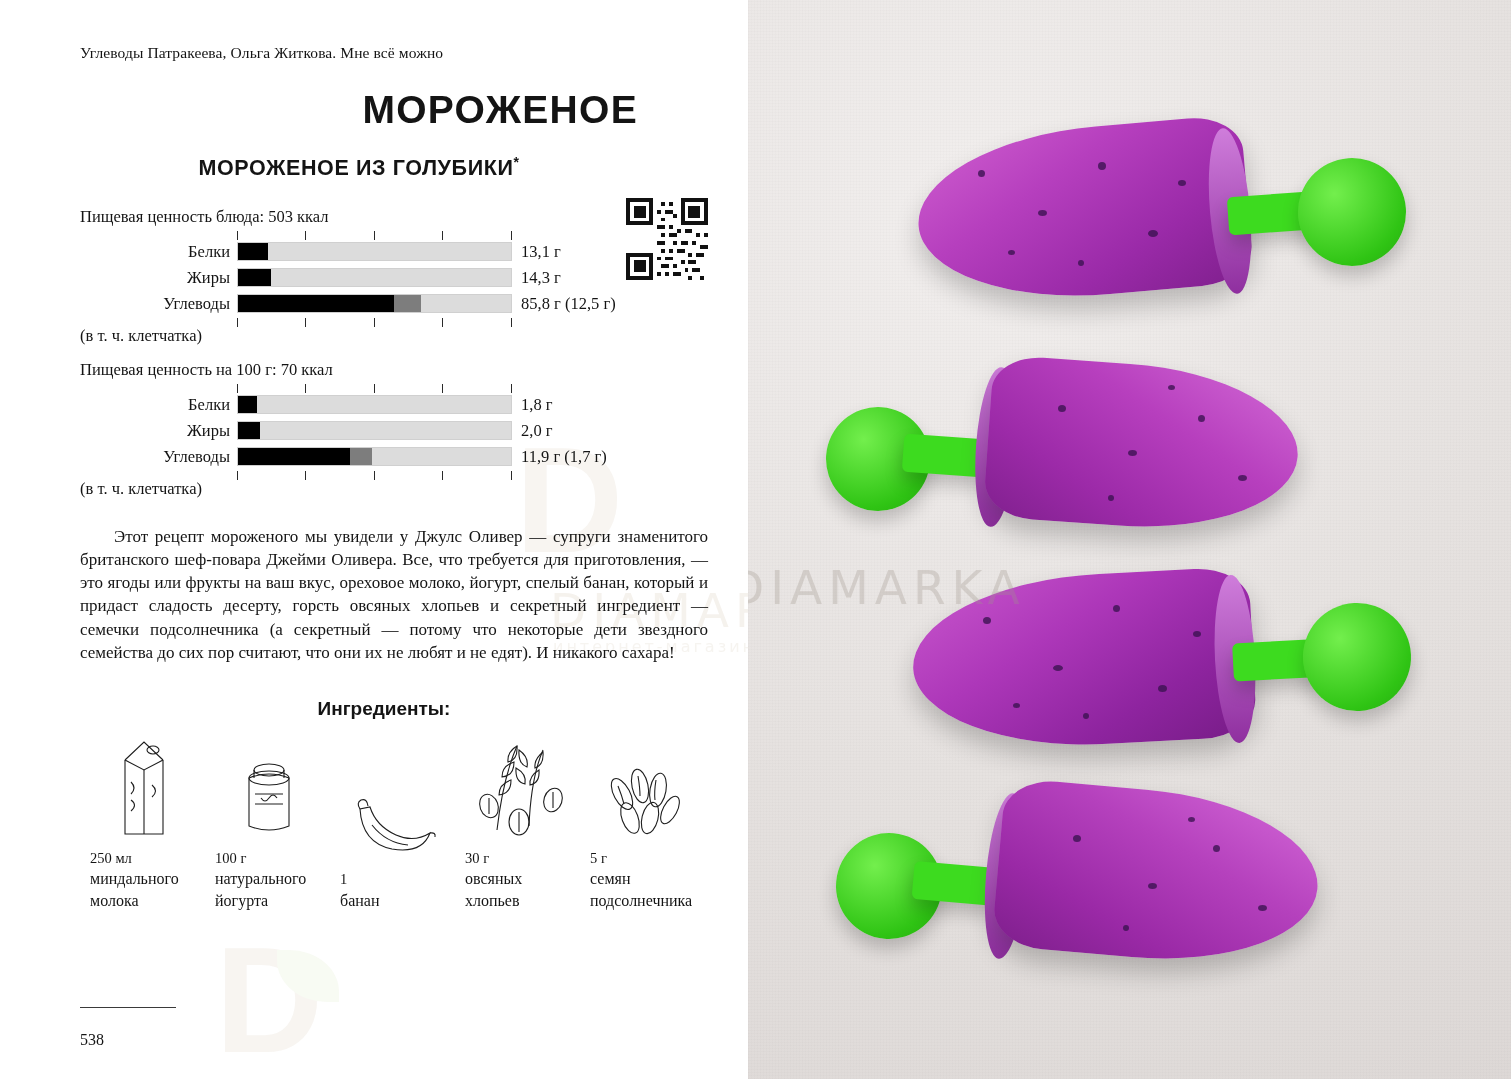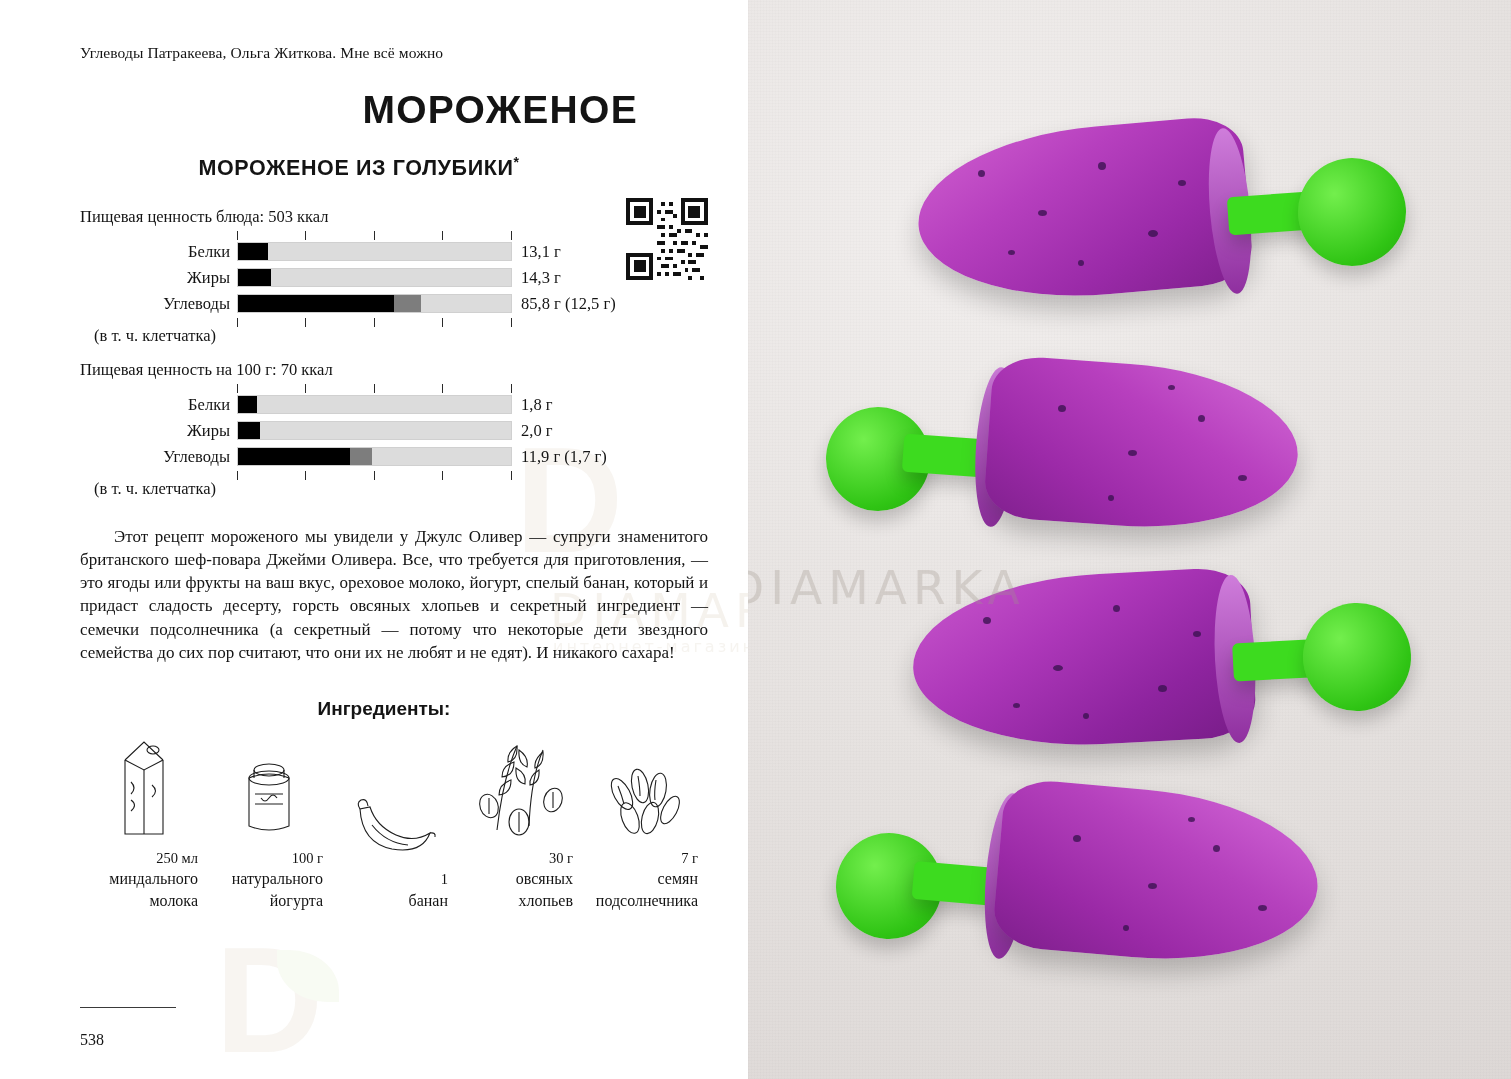--- a/index.html
+++ b/index.html
@@ -161,21 +161,21 @@
     background: #7d7d7d;
   }
   .nutri-value {
     padding-left: 9px;
     font-size: 16.5px;
     white-space: nowrap;
   }
   .sub-note {
     margin-left: 0;
     width: 150px;
-    text-align: center;
+    text-align: left;
     padding-right: 7px;
     font-size: 16.5px;
     margin-top: -1px;
   }
   .qr {
     position: absolute;
     right: 40px;
     top: 198px;
     width: 82px;
     height: 82px;
@@ -199,21 +199,21 @@
   }
   .ingr-row {
     display: flex;
     justify-content: space-between;
     align-items: flex-end;
     padding: 0 10px 0 10px;
     margin-top: 6px;
   }
   .ingr-item {
     width: 108px;
-    text-align: right;
+    text-align: left;
   }
   .ingr-art {
     height: 110px;
     display: flex;
     align-items: flex-end;
     justify-content: center;
   }
   .ingr-qty {
     font-size: 14.5px;
     margin-top: 9px;
@@ -507,21 +507,21 @@
             <svg width="96" height="80" viewBox="0 0 96 80" fill="none" stroke="#1e1e1e" stroke-width="1.1">
               <ellipse cx="26" cy="34" rx="8" ry="17" transform="rotate(-28 26 34)"></ellipse>
               <ellipse cx="44" cy="26" rx="8" ry="17" transform="rotate(-12 44 26)"></ellipse>
               <ellipse cx="62" cy="30" rx="8" ry="17" transform="rotate(10 62 30)"></ellipse>
               <ellipse cx="34" cy="58" rx="8" ry="16" transform="rotate(-20 34 58)"></ellipse>
               <ellipse cx="54" cy="58" rx="8" ry="16" transform="rotate(14 54 58)"></ellipse>
               <ellipse cx="74" cy="50" rx="7" ry="15" transform="rotate(28 74 50)"></ellipse>
               <path d="M22 26 q4 10 6 18 M42 16 q2 12 2 20 M60 20 q-2 12 -1 20"></path>
             </svg>
           </div>
-          <div class="ingr-qty">7 г</div>
+          <div class="ingr-qty">5 г</div>
           <div class="ingr-name">семян подсолнечника</div>
         </div>
 
       </div>
     </div>
 
     <div class="qr">
       <svg width="82" height="82" viewBox="0 0 21 21" shape-rendering="crispEdges">
         <rect width="21" height="21" fill="#ffffff"></rect>
         <g fill="#111111">

